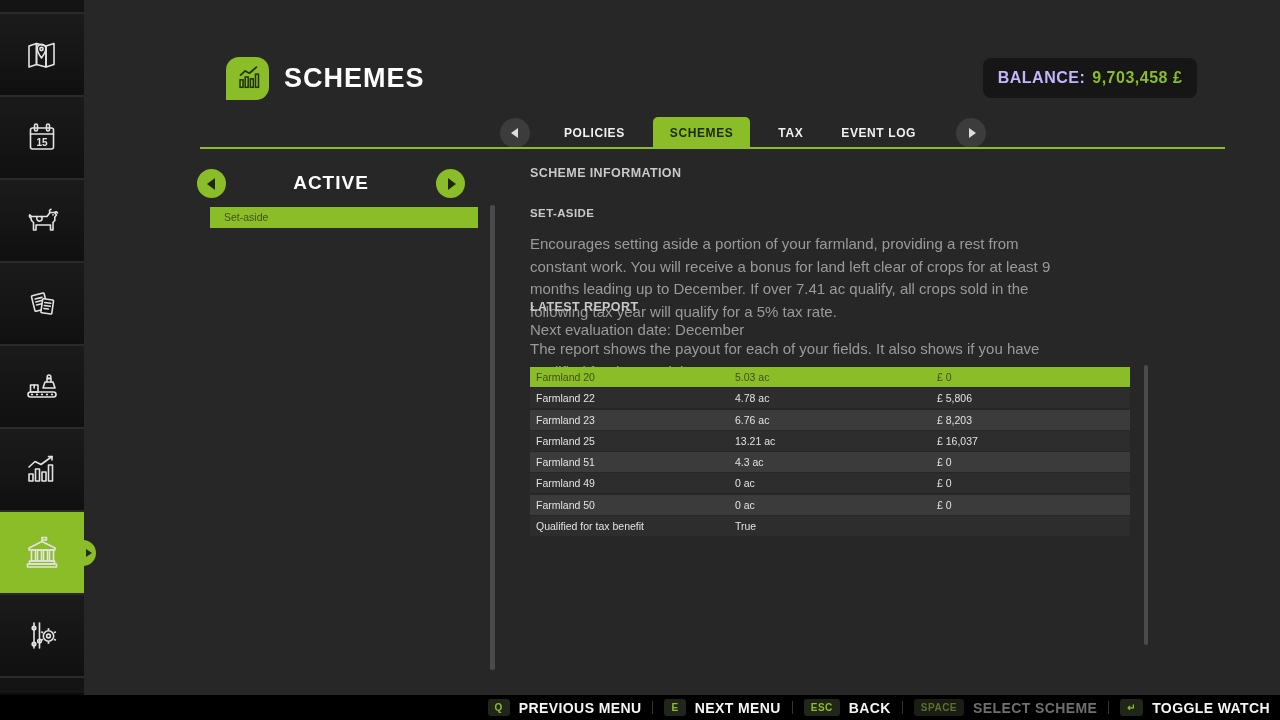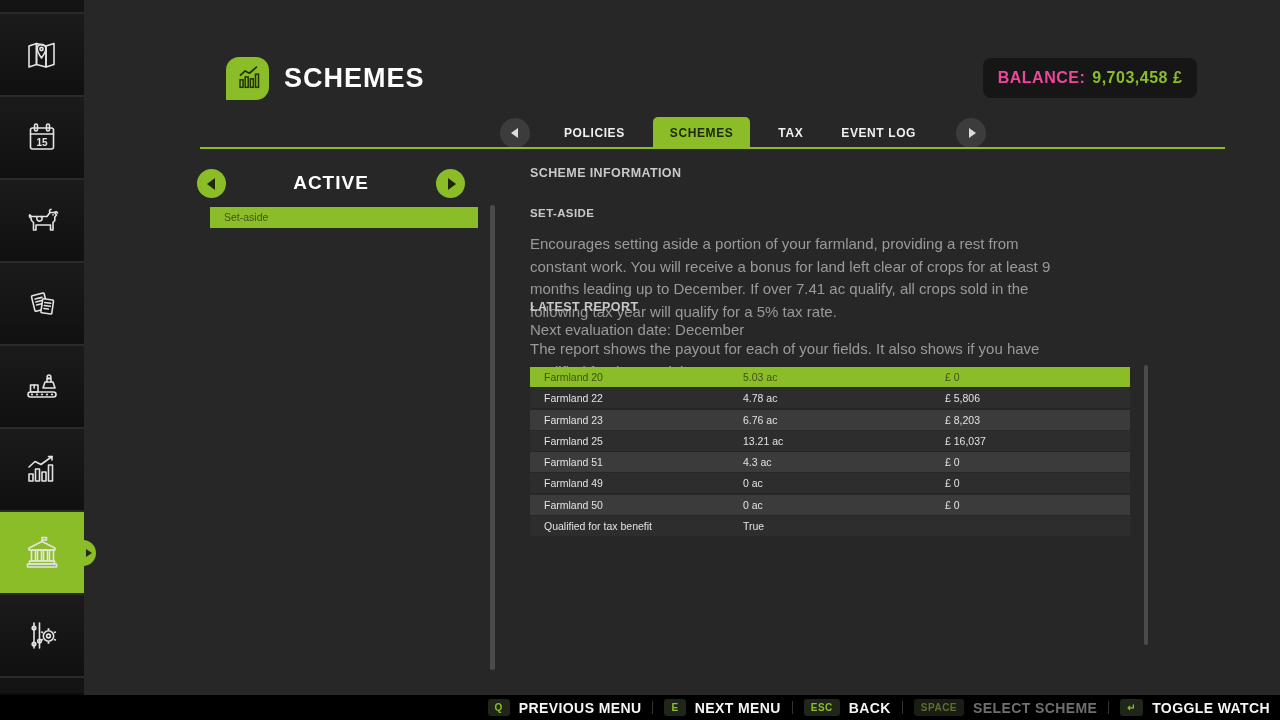--- a/index.html
+++ b/index.html
@@ -22,21 +22,21 @@
          border-left:6px solid #222a10;}
 
   
   .hdr-icon{position:absolute;left:226px;top:57px;width:43px;height:43px;background:#8bbd28;
             border-radius:13px 13px 13px 0;display:flex;align-items:center;justify-content:center;}
   .page-title{position:absolute;left:284px;top:63px;font-size:27px;font-weight:bold;color:#fdfdfd;
               letter-spacing:1px;}
   .balance{position:absolute;left:983px;top:58px;width:214px;height:40px;background:#161616;
            border-radius:8px;display:flex;align-items:center;justify-content:center;gap:7px;
            font-size:16px;font-weight:bold;}
-  .balance .lbl{color:#ec4899;letter-spacing:0.5px;}
+  .balance .lbl{color:#c4b5fd;letter-spacing:0.5px;}
   .balance .val{color:#8bbd28;letter-spacing:0.5px;}
 
   
   .tabline{position:absolute;left:200px;top:147px;width:1025px;height:2px;background:#8bbd28;}
   .tabs{position:absolute;left:500px;top:117px;height:32px;display:flex;align-items:center;}
   .circle-btn{width:30px;height:30px;border-radius:50%;background:#3c3c3c;
               display:flex;align-items:center;justify-content:center;flex:0 0 auto;}
   .tri{width:0;height:0;border-top:5px solid transparent;border-bottom:5px solid transparent;}
   .tri.left{border-right:7px solid #dcdcdc;margin-right:2px;}
   .tri.right{border-left:7px solid #dcdcdc;margin-left:2px;}
@@ -70,21 +70,21 @@
   .sec-title.scheme{top:207px;font-size:11.5px;}
   .sec-title.report{top:300px;text-align:right;}
   .body-text{position:absolute;left:530px;font-size:15px;color:#9a9a9a;line-height:1.5;}
   .body-text.desc{top:233px;width:540px;}
   .body-text.eval{top:319px;}
   .body-text.note{top:338px;width:560px;}
 
   
   .report-table{position:absolute;left:530px;top:367px;width:600px;}
   .row{display:grid;grid-template-columns:199px 202px 1fr;height:20px;margin-bottom:1.3px;
-       align-items:center;font-size:10.5px;color:#e2e2e2;padding-left:14px;box-sizing:border-box;}
+       align-items:center;font-size:10.5px;color:#e2e2e2;padding-left:6px;box-sizing:border-box;}
   .row.dark{background:#2d2d2d;}
   .row.light{background:#3b3b3b;}
   .row.hl{background:#8bbd28;color:#41511a;}
 
   
   .bottombar{position:absolute;left:0;right:0;bottom:0;height:25px;background:#000;
              display:flex;align-items:center;justify-content:flex-end;padding-right:10px;}
   .sc{display:flex;align-items:center;gap:9px;}
   .key{background:#20261a;color:#8bbd28;font-size:10px;font-weight:bold;border-radius:3px;
        padding:3px 7px;letter-spacing:0.5px;}

